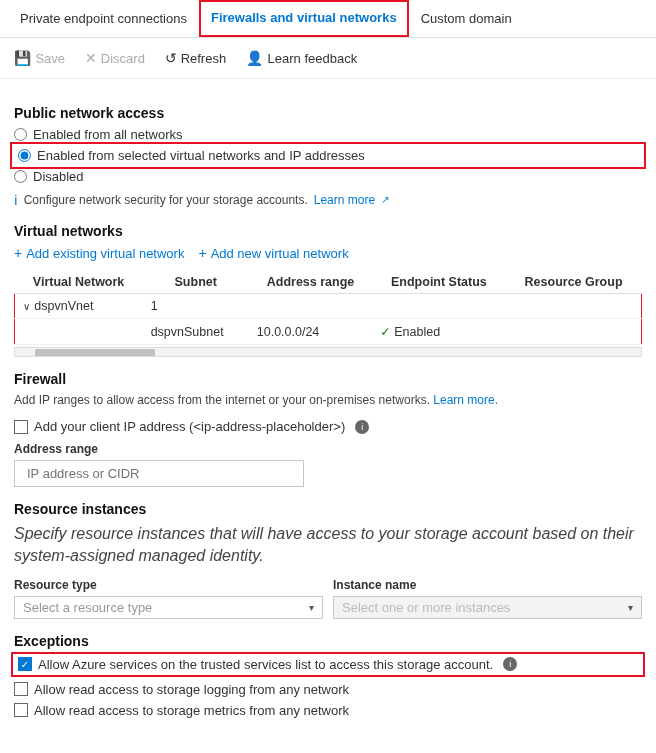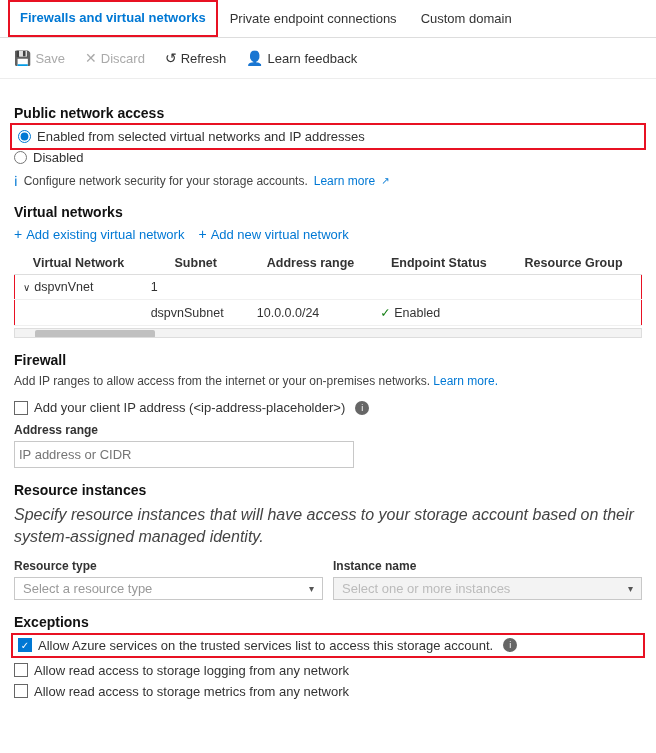--- a/index.html
+++ b/index.html
@@ -49,21 +49,21 @@
     .scrollbar-container { height: 10px; background: #f3f3f3; border: 1px solid #ddd; margin-top: 2px; position: relative; overflow: hidden; }
     .scrollbar-thumb { height: 8px; background: #c0c0c0; border-radius: 2px; position: absolute; top: 1px; left: 20px; width: 120px; }
 
     
     .firewall-section { margin-bottom: 14px; }
     .firewall-desc { font-size: 12px; color: #444; margin-bottom: 12px; }
     .checkbox-row { display: flex; align-items: center; gap: 6px; font-size: 13px; margin-bottom: 8px; }
     .info-btn { display: inline-flex; align-items: center; justify-content: center; width: 14px; height: 14px; border-radius: 50%; background: #666; color: #fff; font-size: 9px; cursor: pointer; margin-left: 4px; }
 
     .field-label { font-size: 12px; font-weight: 600; color: #333; margin-bottom: 4px; display: block; }
-    .text-input { width: 340px; padding: 5px 4px; border: 1px solid #c8c8c8; font-size: 13px; color: #999; background: #fff; outline: none; }
+    .text-input { width: 290px; padding: 5px 12px; border: 1px solid #c8c8c8; font-size: 13px; color: #999; background: #fff; outline: none; }
 
     
     .resource-section { margin-bottom: 2px; }
     .resource-desc { font-size: 16px; color: #444; margin-bottom: 10px; line-height: 1.4; font-style: italic; }
     .resource-grid { display: grid; grid-template-columns: 1fr 1fr; gap: 10px; }
     .col-label { font-size: 12px; font-weight: 600; color: #333; margin-bottom: 4px; display: block; }
     .select-box { display: flex; align-items: center; justify-content: space-between; padding: 3px 8px; border: 1px solid #c8c8c8; font-size: 13px; color: #999; background: #fff; cursor: pointer; }
     .select-box .arrow { font-size: 10px; color: #555; }
     .select-box.disabled { background: #f3f3f3; color: #bbb; cursor: not-allowed; }
 
@@ -71,22 +71,22 @@
     .exceptions-section {}
     .exception-row { display: flex; align-items: flex-start; gap: 6px; font-size: 13px; margin-bottom: 6px; }
     .checked-box { display: inline-flex; align-items: center; justify-content: center; width: 14px; height: 14px; border: 1px solid #0078d4; background: #0078d4; color: #fff; font-size: 10px; flex-shrink: 0; }
     .unchecked-box { display: inline-flex; align-items: center; justify-content: center; width: 14px; height: 14px; border: 1px solid #666; background: #fff; flex-shrink: 0; }
     .exception-highlight { outline: 2px solid #e81123; outline-offset: 1px; display: flex; align-items: center; gap: 6px; padding: 2px 4px; }
   </style>
 </head>
 <body>
 
 <div class="tabs-bar">
+  <div class="tab">Private endpoint connections</div>
   <div class="tab active">Firewalls and virtual networks</div>
-  <div class="tab">Private endpoint connections</div>
   <div class="tab">Custom domain</div>
 </div>
 
 <div class="toolbar">
   <button class="toolbar-btn disabled">
     <span class="icon">💾</span>
     <span>Save</span>
   </button>
   <button class="toolbar-btn disabled">
     <span class="icon">✕</span>
@@ -100,20 +100,24 @@
     <span class="icon">👤</span>
     <span>Learn feedback</span>
   </button>
 </div>
 
 <div class="content">
 
   <div>
     <div class="section-title">Public network access</div>
     <div class="radio-group">
+      <label class="radio-item">
+        <input type="radio" name="pubaccess" style="">
+        <span>Enabled from all networks</span>
+      </label>
       <label class="radio-item" style="outline: 2px solid #e81123; outline-offset: 2px; padding: 2px 4px;">
         <input type="radio" name="pubaccess" checked="" style="">
         <span>Enabled from selected virtual networks and IP addresses</span>
       </label>
       <label class="radio-item">
         <input type="radio" name="pubaccess" style="">
         <span>Disabled</span>
       </label>
     </div>
     <div class="info-row">

